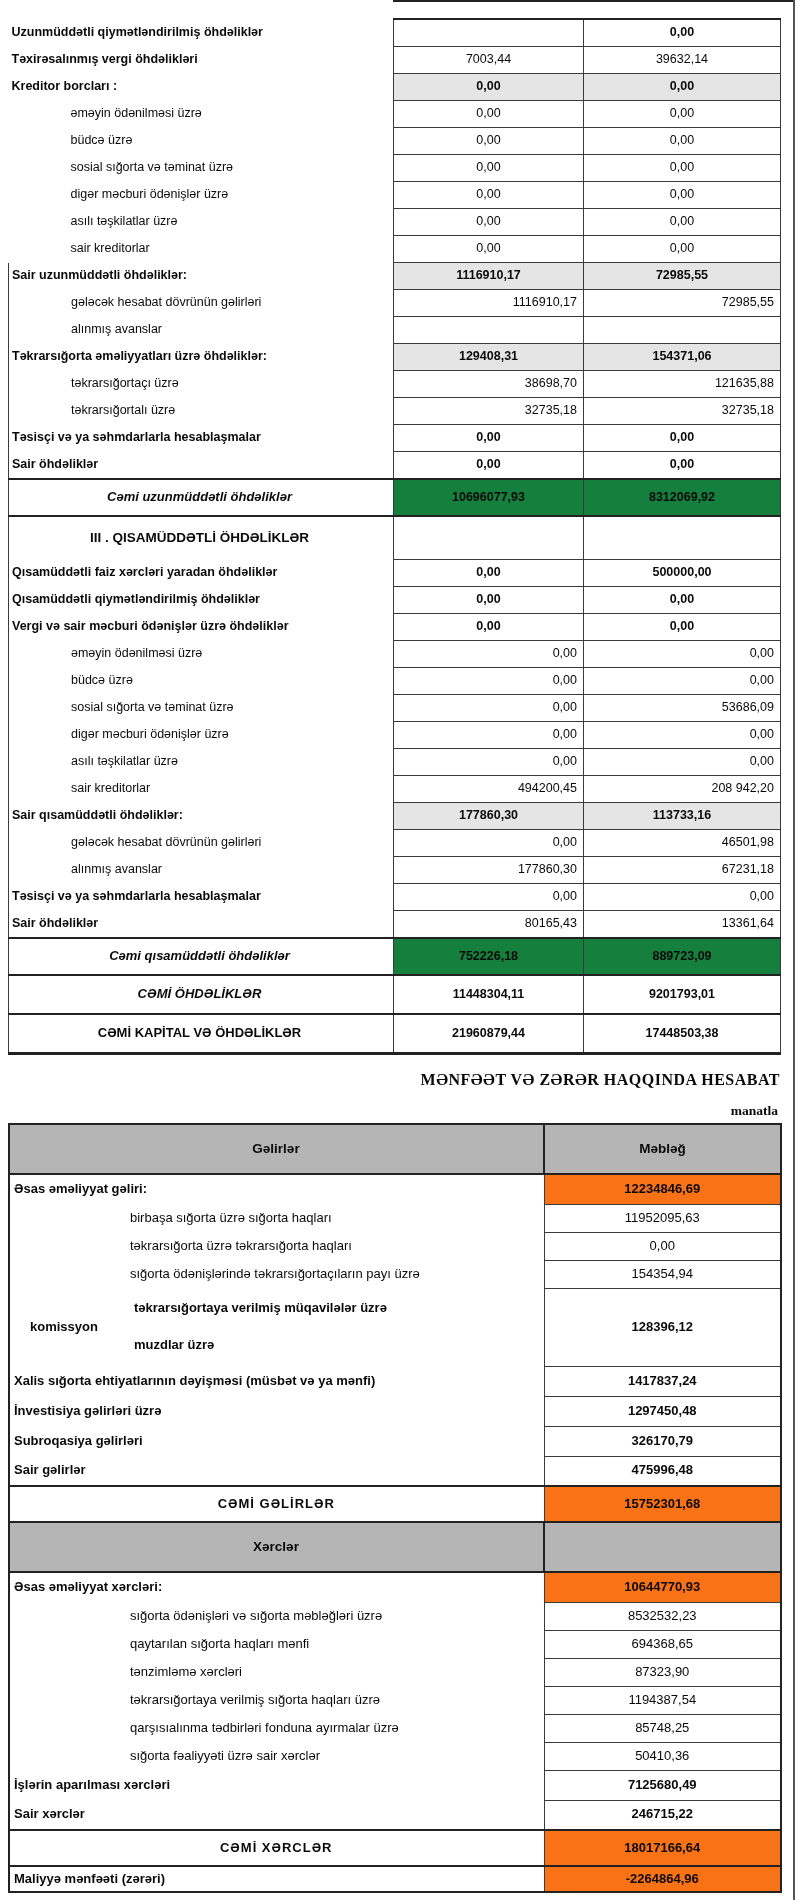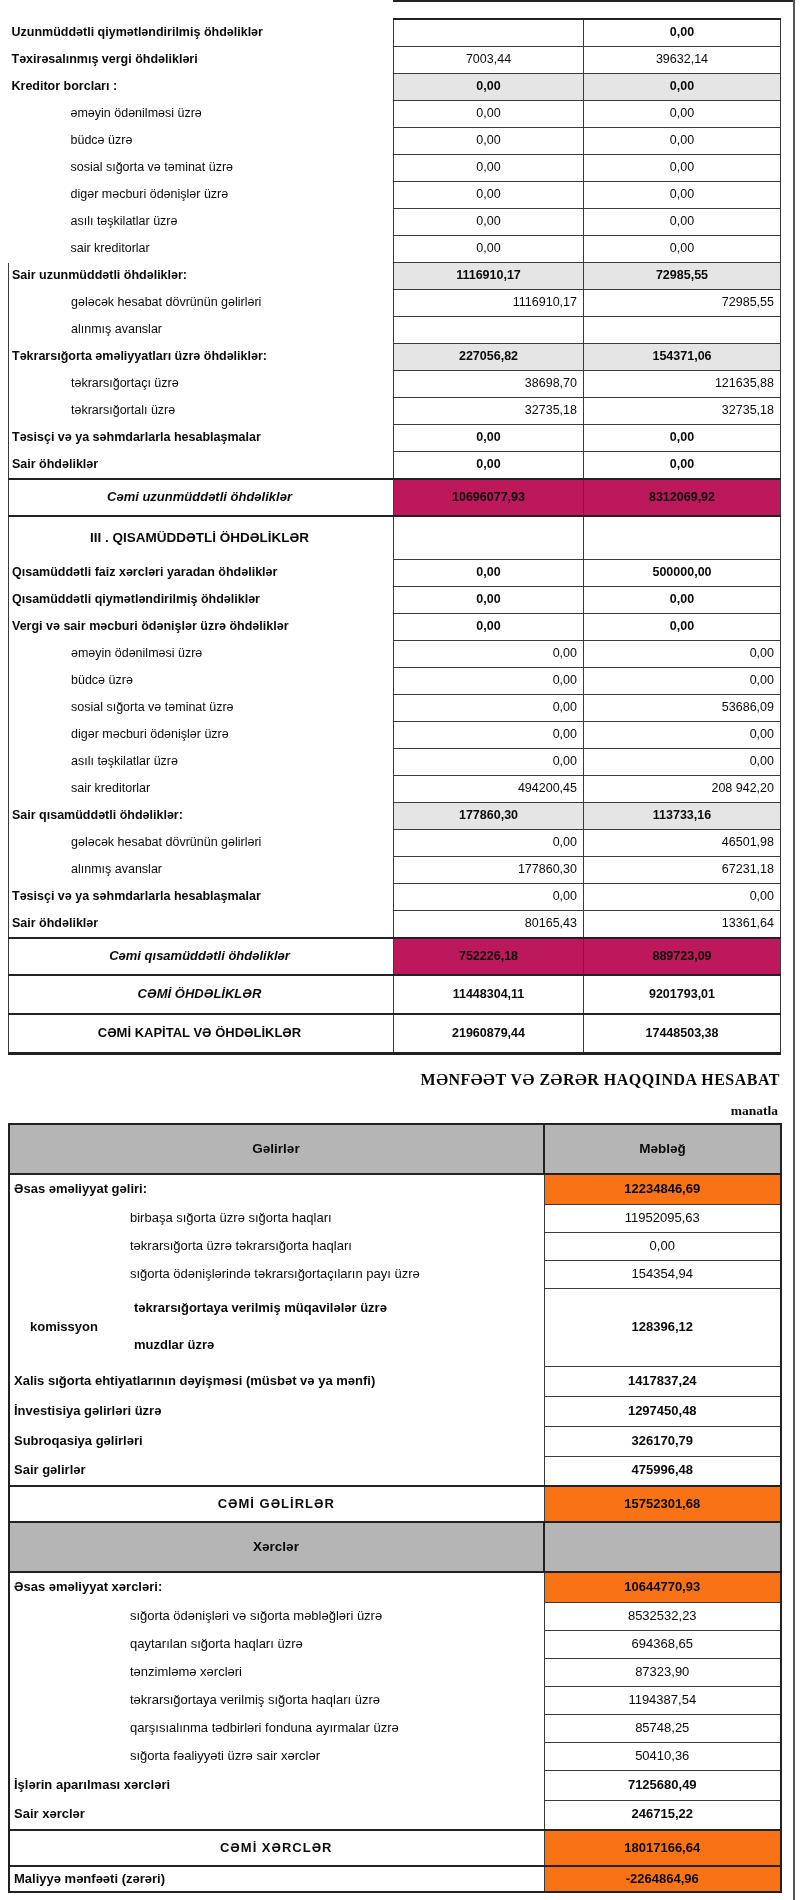--- a/index.html
+++ b/index.html
@@ -23,21 +23,21 @@
   .t1 tr.sub-c td.val{font-weight:normal;}
   .t1 tr.sub-r td.val{font-weight:normal;text-align:right;}
   .t1 tr.head-r td.val{font-weight:normal;text-align:right;}
   .t1 tr.shade td.val{background:#e5e5e5;}
   .t1 tr.lb td.lbl{border-left:1px solid #3a3a3a;}
   .t1 tr.total td,.t1 tr.grand td,.t1 tr.grand-italic td{border-top:2px solid #222;border-bottom:2px solid #222;}
   .t1 tr.total td{height:33px;}
   .t1 tr.grand td,.t1 tr.grand-italic td{height:35px;}
   .t1 tr.total td.lbl,.t1 tr.grand td.lbl,.t1 tr.grand-italic td.lbl{text-align:center;font-size:13px;}
   .t1 tr.total td.lbl,.t1 tr.grand-italic td.lbl{font-style:italic;}
-  .t1 tr.total.shade td.val{background:#be185d;}
+  .t1 tr.total.shade td.val{background:#15803d;}
   .t1 tr.section td{border-top:2px solid #222;height:40px;}
   .t1 tr.section td.lbl{text-align:center;font-size:13.5px;}
   .t1 tr:last-child td{border-bottom:3px solid #222;}
 
   
   .pl-title{width:772px;margin:16px 0 0 8px;text-align:right;
     font-family:"Liberation Serif","DejaVu Serif",serif;font-weight:bold;font-size:16px;letter-spacing:.5px;}
   .manat-note{width:770px;margin:14px 0 4px 8px;text-align:right;
     font-family:"Liberation Serif","DejaVu Serif",serif;font-weight:bold;font-size:13.5px;}
 
@@ -132,21 +132,21 @@
           <td class="val v1">1116910,17</td>
           <td class="val v2">72985,55</td>
         </tr>
         <tr class="sub-r lb">
           <td class="lbl">alınmış avanslar</td>
           <td class="val v1"></td>
           <td class="val v2"></td>
         </tr>
         <tr class="head shade lb">
           <td class="lbl">Təkrarsığorta əməliyyatları üzrə öhdəliklər:</td>
-          <td class="val v1">227056,82</td>
+          <td class="val v1">129408,31</td>
           <td class="val v2">154371,06</td>
         </tr>
         <tr class="sub-r lb">
           <td class="lbl">təkrarsığortaçı üzrə</td>
           <td class="val v1">38698,70</td>
           <td class="val v2">121635,88</td>
         </tr>
         <tr class="sub-r lb">
           <td class="lbl">təkrarsığortalı üzrə</td>
           <td class="val v1">32735,18</td>
@@ -323,21 +323,21 @@
         </tr>
         <tr class="head shade">
           <td class="lbl">Əsas əməliyyat xərcləri:</td>
           <td class="val">10644770,93</td>
         </tr>
         <tr class="sub">
           <td class="lbl">sığorta ödənişləri və sığorta məbləğləri üzrə</td>
           <td class="val">8532532,23</td>
         </tr>
         <tr class="sub">
-          <td class="lbl">qaytarılan sığorta haqları üzrə</td>
+          <td class="lbl">qaytarılan sığorta haqları mənfi</td>
           <td class="val">694368,65</td>
         </tr>
         <tr class="sub">
           <td class="lbl">tənzimləmə xərcləri</td>
           <td class="val">87323,90</td>
         </tr>
         <tr class="sub">
           <td class="lbl">təkrarsığortaya verilmiş sığorta haqları üzrə</td>
           <td class="val">1194387,54</td>
         </tr>

